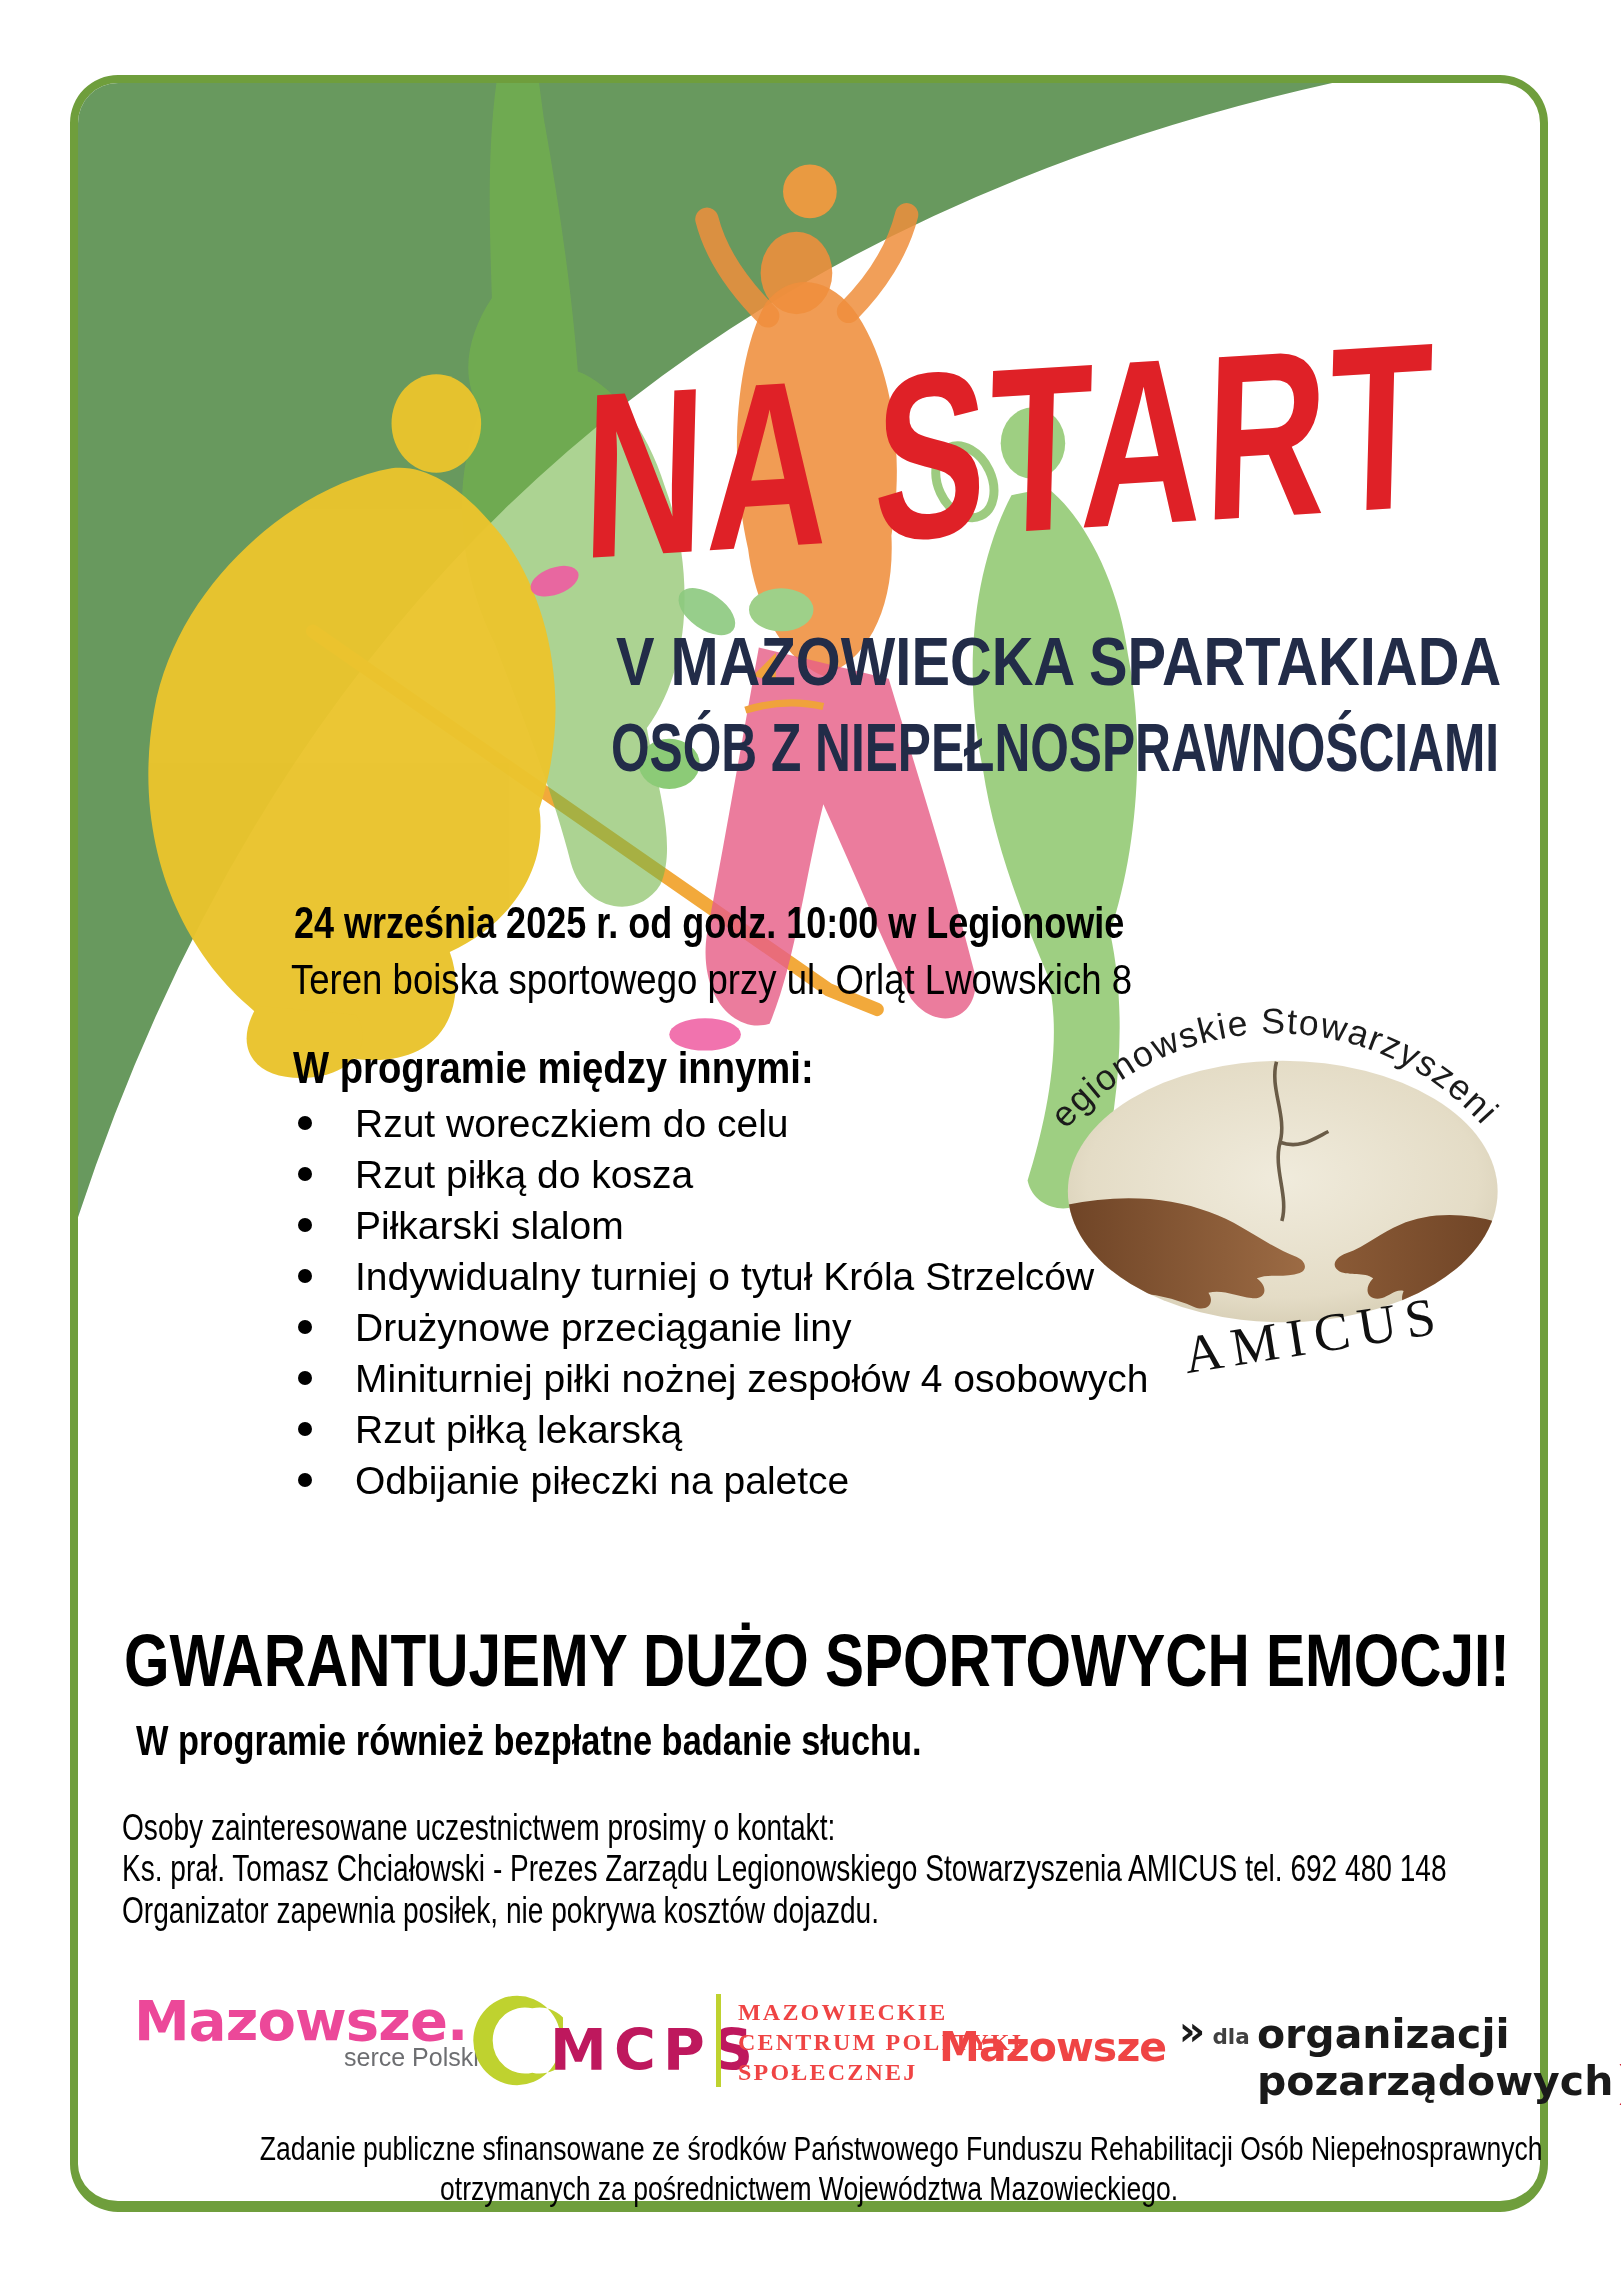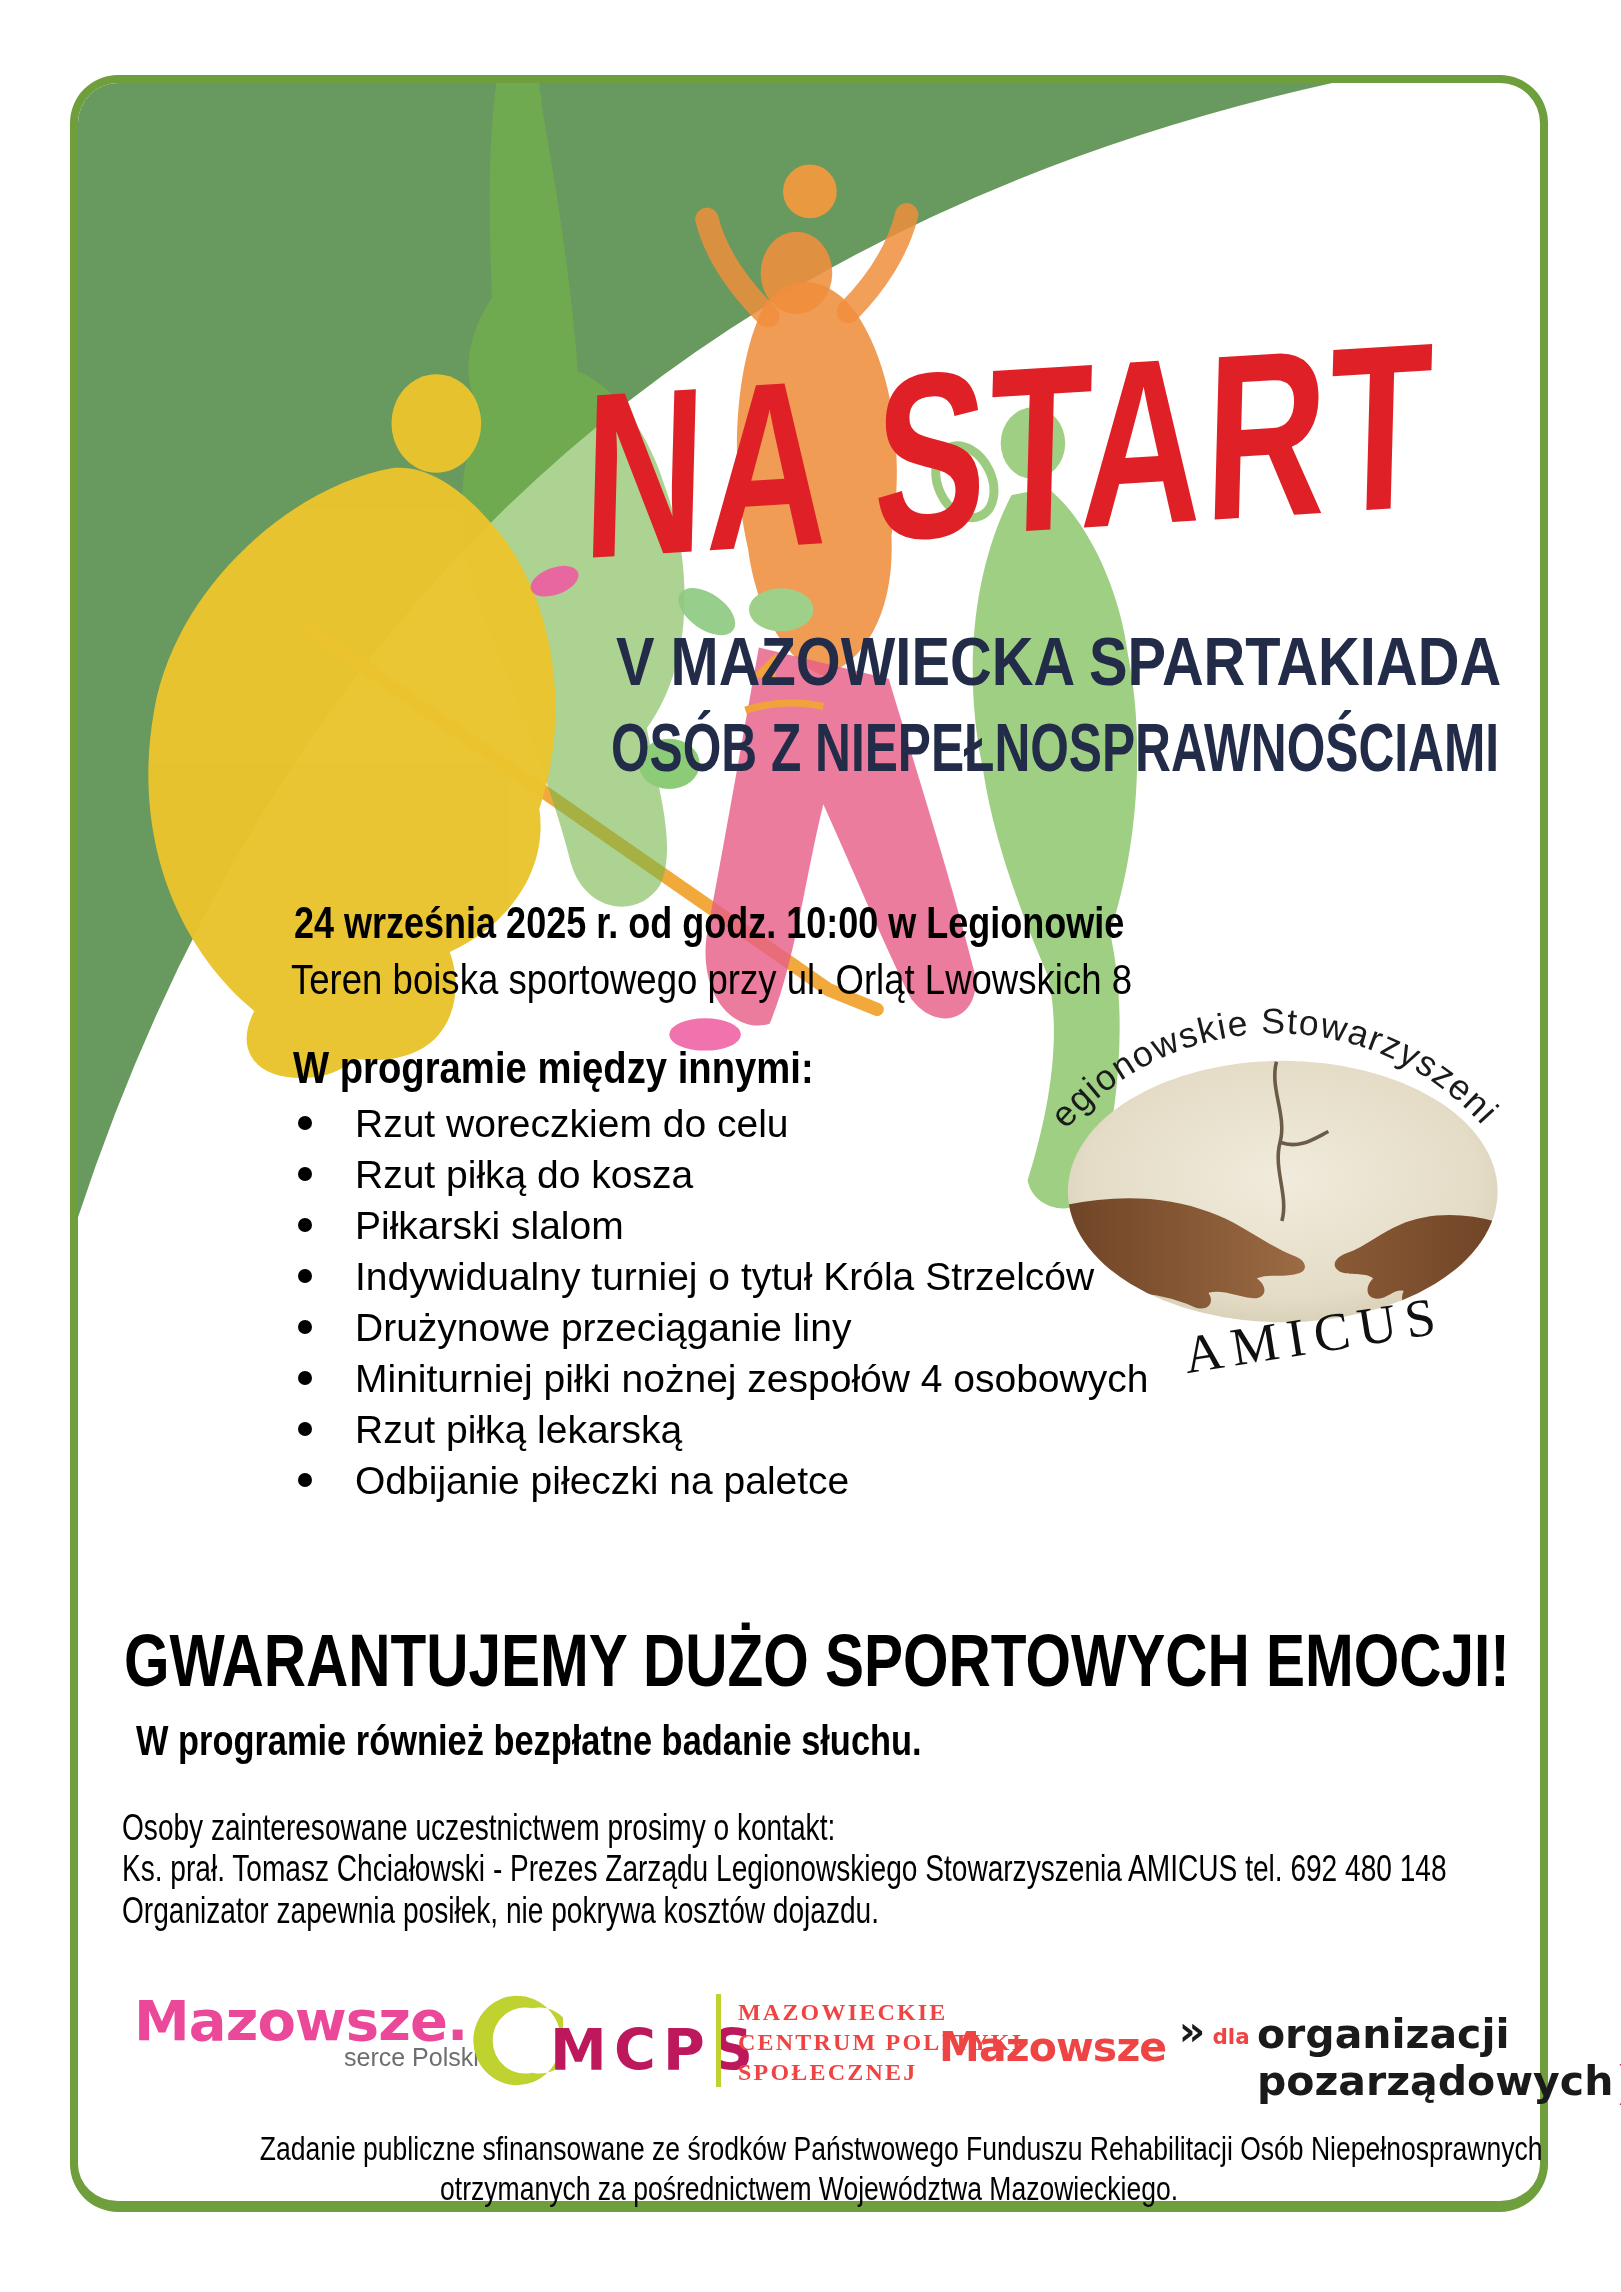--- a/index.html
+++ b/index.html
@@ -34,21 +34,21 @@
               font-family:"DejaVu Sans",sans-serif;}
   .maz-tag{left:344px;top:2043px;font-size:25px;color:#6d6e71;}
   .mcps-abbr{left:550px;top:2017px;font-size:57px;font-weight:700;color:#be185d;letter-spacing:7.2px;
              font-family:"DejaVu Sans",sans-serif;}
   .mcps-bar{left:716px;top:1994px;width:5.4px;height:93px;background:#bfd22f;}
   .mcps-lines{left:738px;top:1997px;font-size:24px;font-weight:700;color:#ef4444;letter-spacing:2.2px;line-height:30px;
               font-family:Liberation Serif, serif;white-space:nowrap;}
   .mdla{left:939px;top:2011px;display:flex;align-items:flex-start;font-family:"DejaVu Sans",sans-serif;}
   .mdla .brand{font-size:41px;font-weight:800;color:#ef4444;letter-spacing:-0.9px;line-height:1;margin-top:16px;}
   .mdla .chev{font-size:41px;font-weight:800;color:#1a1a1a;margin:0 7.2px 0 12.5px;line-height:1;}
-  .mdla .dla{font-size:21.5px;font-weight:700;color:#ef4444;margin-top:12.5px;margin-right:7.2px;}
+  .mdla .dla{font-size:21.5px;font-weight:700;color:#404040;margin-top:12.5px;margin-right:7.2px;}
   .mdla .org{font-size:41px;font-weight:700;color:#1a1a1a;line-height:47px;white-space:nowrap;}
   .mdla .arrow{color:#d22030;font-weight:800;}
   .amicus-svg{left:981px;top:981px;}
 </style>
 </head>
 <body>
 
 <div class="page">
 
   <div class="frame">

